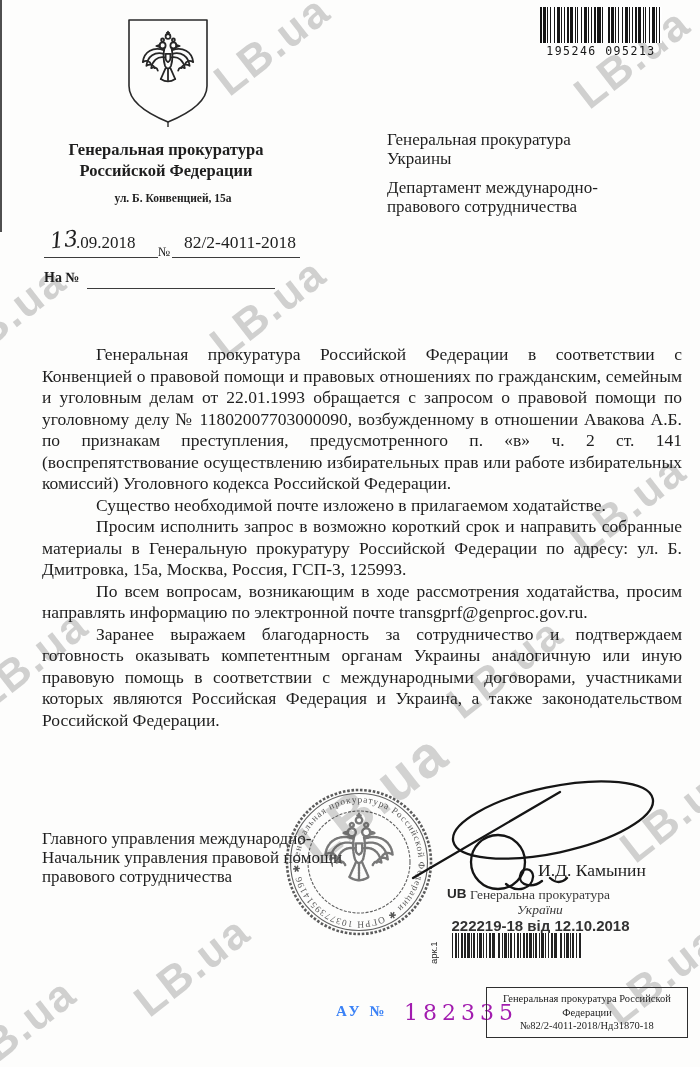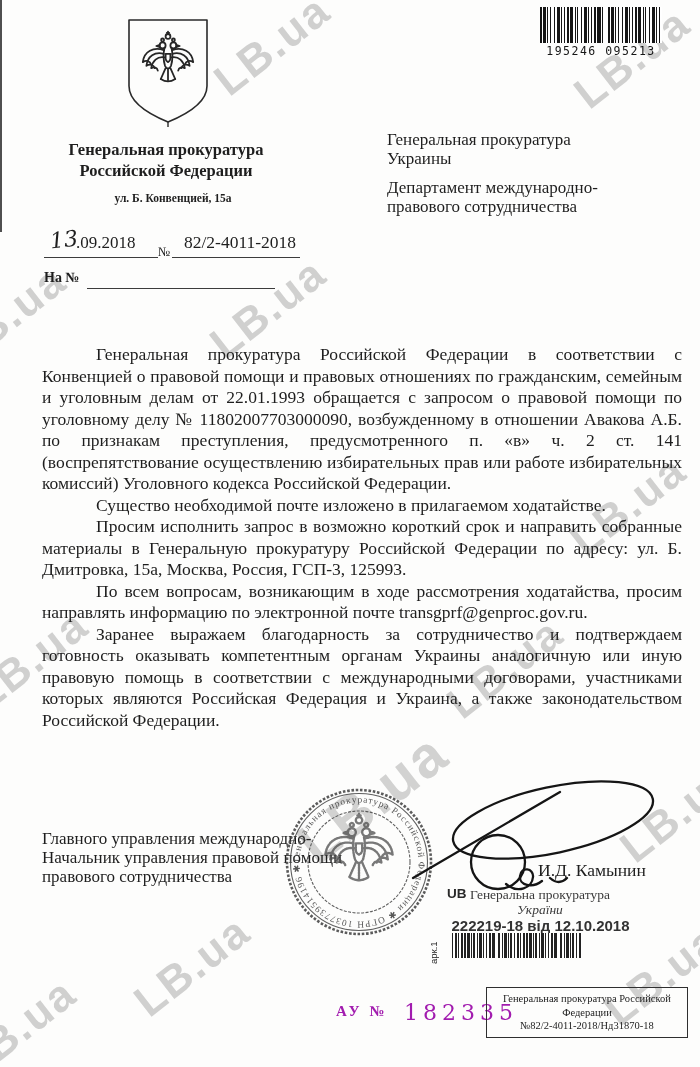--- a/index.html
+++ b/index.html
@@ -32,21 +32,21 @@
   .sig-title{font-size:17px;line-height:19px;}
   .sig-name{font-size:17.5px;}
   
   .ua-org{font-size:13.5px;line-height:14.5px;text-align:center;color:#3a3a3a;}
   .ua-reg{font-family:"Liberation Sans",sans-serif;font-weight:bold;font-size:15px;
           text-align:center;color:#333;}
   .ark{writing-mode:vertical-rl;transform:rotate(180deg);font-family:"Liberation Sans",sans-serif;
        font-size:9.5px;color:#222;}
   .ub{font-family:"Liberation Sans",sans-serif;font-weight:bold;font-size:13.5px;color:#2a2a2a;}
   
-  .au-label{font-weight:bold;font-size:15px;letter-spacing:3px;color:#a21caf;font-family:Liberation Serif, serif;}
+  .au-label{font-weight:bold;font-size:15px;letter-spacing:3px;color:#3b82f6;font-family:Liberation Serif, serif;}
   .au-num{font-family:"DejaVu Serif",serif;font-size:22px;letter-spacing:5px;color:#a21caf;}
   .reg-box{border:1.3px solid #2f2f2f;font-size:10.5px;line-height:13.5px;text-align:center;
            color:#222;padding:4px 6px;box-sizing:border-box;}
   .edge-line{position:absolute;left:0;top:0;width:2px;height:232px;background:#4f4f4f;}
   svg{display:block;}
 </style>
 </head>
 <body>
 
 <div class="page">

